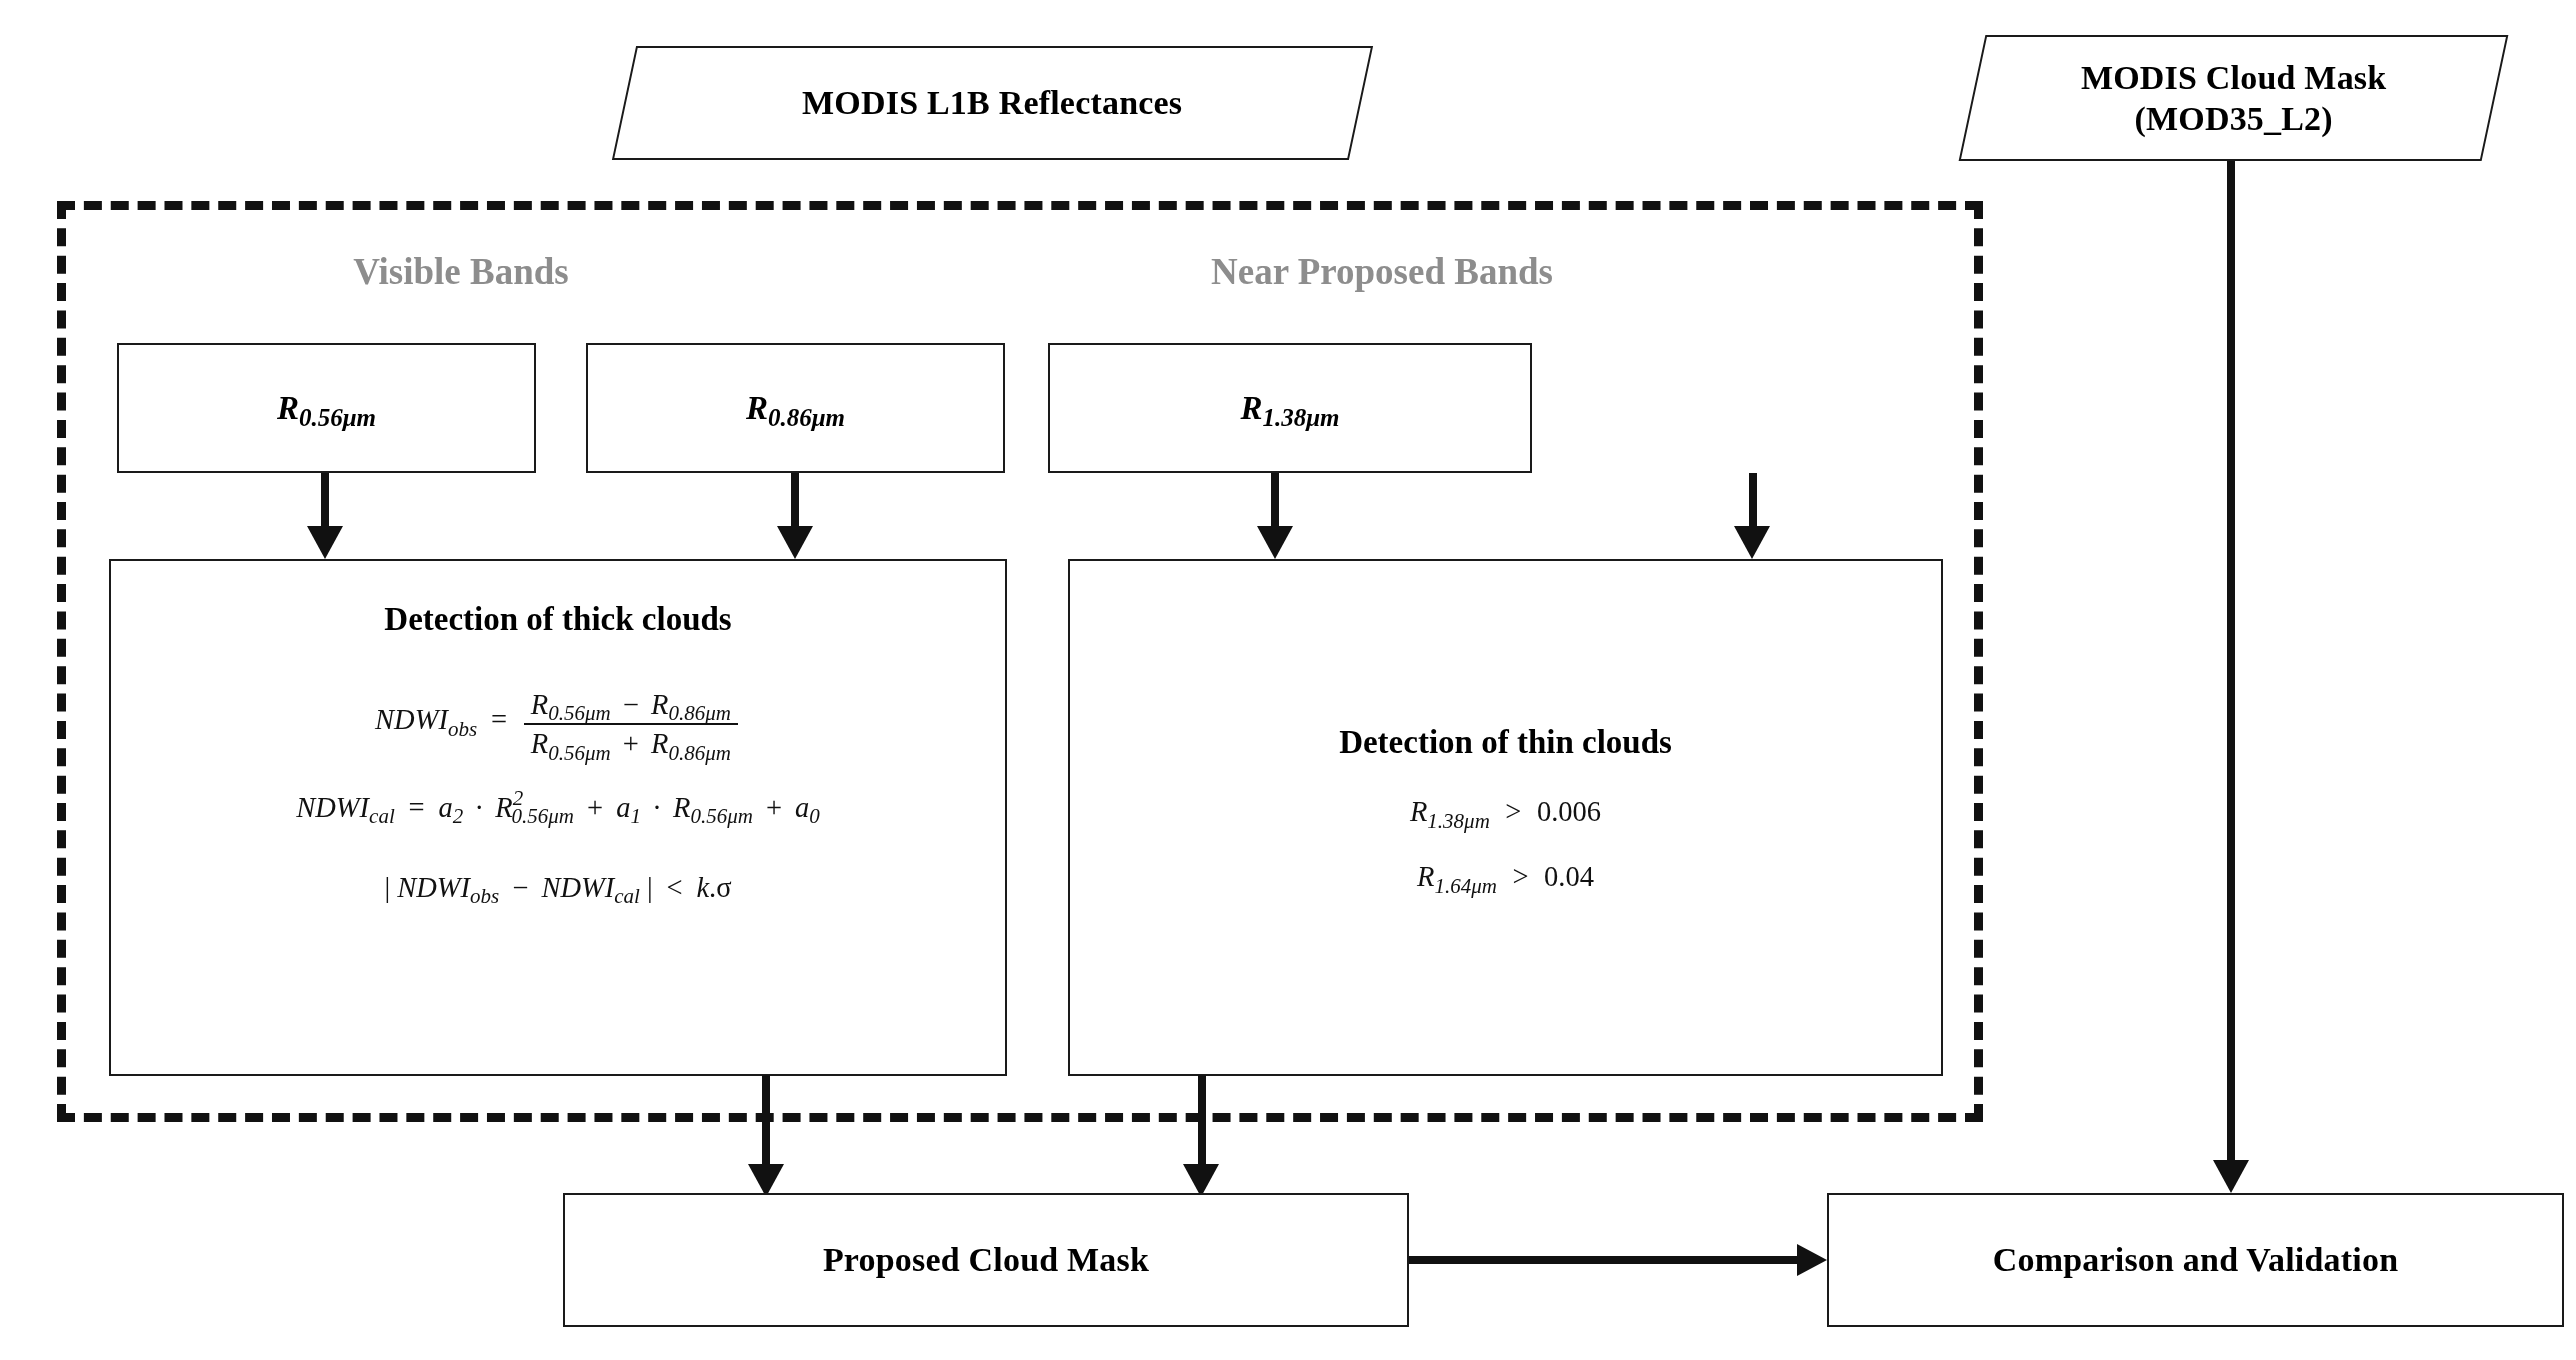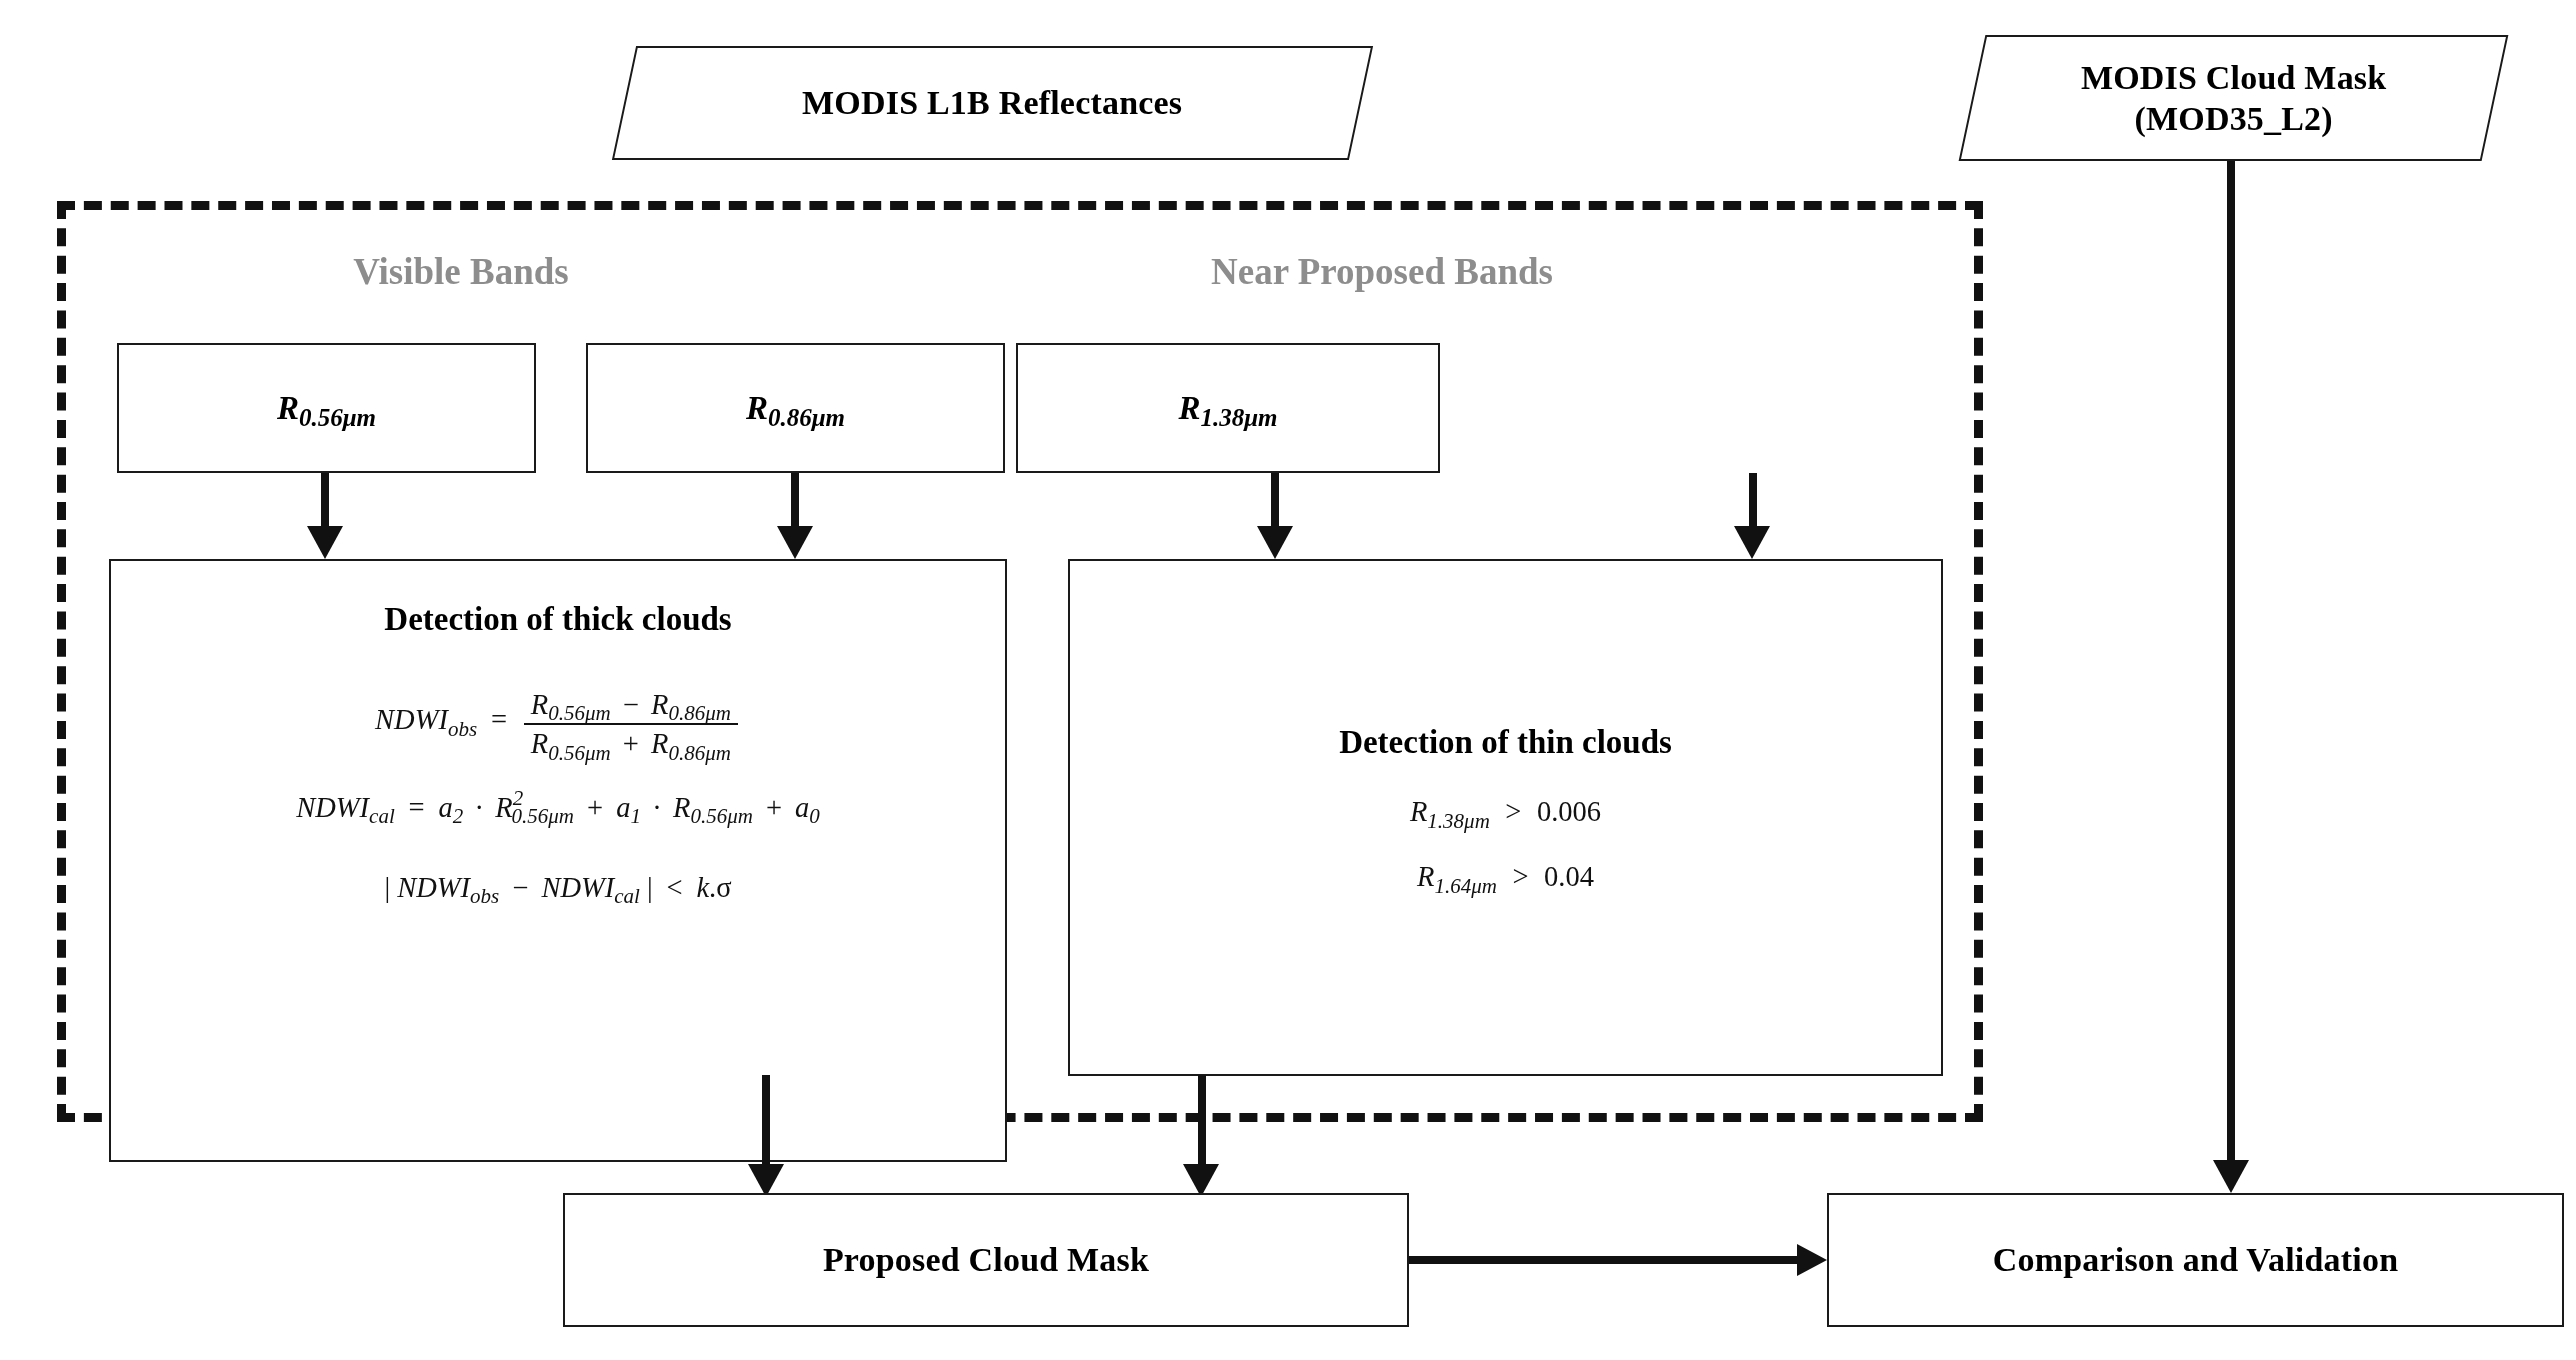--- a/index.html
+++ b/index.html
@@ -187,40 +187,40 @@
       <span>R</span><span class="sub">0.56μm</span>
     </span>
   </div>
 
   <div class="box" style="left:586px; top:343px; width:419px; height:130px;">
     <span class="band-label">
       <span>R</span><span class="sub">0.86μm</span>
     </span>
   </div>
 
-  <div class="box" style="left:1016px; top:343px; width:424px; height:130px;font-family:Liberation Serif, serif;">
+  <div class="box" style="left:1048px; top:343px; width:484px; height:130px;font-family:Liberation Serif, serif;">
     <span class="band-label">
       <span>R</span><span class="sub">1.38μm</span>
     </span>
   </div>
 
 
   <div class="vline" style="left:321px; top:473px; height:57px;"></div>
   <div class="arrowhead-down" style="left:307px; top:526px;"></div>
 
   <div class="vline" style="left:791px; top:473px; height:57px;"></div>
   <div class="arrowhead-down" style="left:777px; top:526px;"></div>
 
   <div class="vline" style="left:1271px; top:473px; height:57px;"></div>
   <div class="arrowhead-down" style="left:1257px; top:526px;"></div>
 
   <div class="vline" style="left:1749px; top:473px; height:57px;"></div>
   <div class="arrowhead-down" style="left:1734px; top:526px;"></div>
 
-  <div class="box" style="left:109px; top:559px; width:898px; height:603px; display:block;">
+  <div class="box" style="left:109px; top:559px; width:898px; height:517px; display:block;">
     <div class="detect-inner" style="top:40px;">
       <div class="detect-title">Detection of thick clouds</div>
 
       <div class="formula" style="margin-top:49px;">
         <span>NDWI</span><span class="sub">obs</span>
         <span class="up" style="margin:0 6.7px;">=</span>
         <span class="frac">
           <span class="num">
             <span>R</span><span class="sub">0.56μm</span>
             <span class="up" style="margin:0 5px;">−</span>

